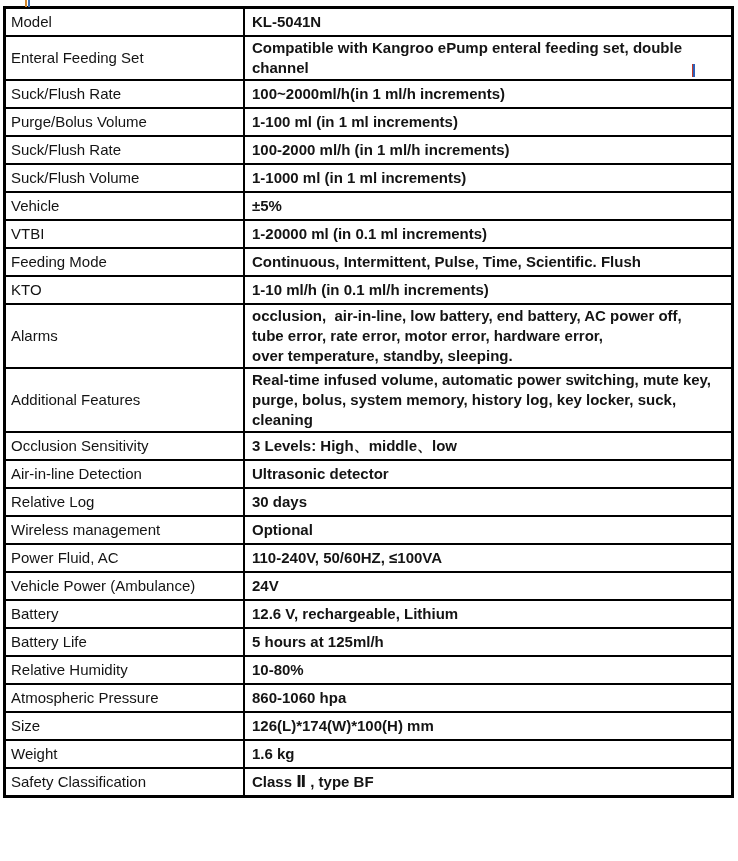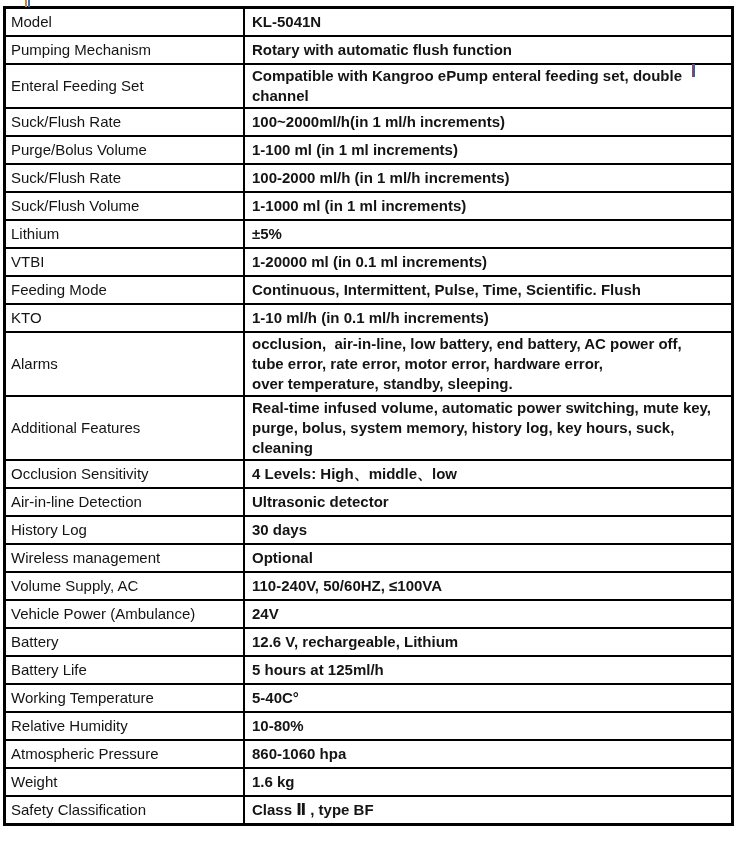--- a/index.html
+++ b/index.html
@@ -73,45 +73,41 @@
   <span class="o"></span><span class="b"></span>
 </div>
 
 <table class="spec">
   <tbody>
       <tr>
         <td class="c1">Model</td>
         <td class="c2">KL-5041N</td>
       </tr>
       <tr>
-        <td class="c1">Pumping Mechanism</td>
-        <td class="c2">Rotary with automatic flush function</td>
-      </tr>
-      <tr>
         <td class="c1">Enteral Feeding Set</td>
         <td class="c2">Compatible with Kangroo ePump enteral feeding set, double channel</td>
       </tr>
       <tr>
         <td class="c1">Suck/Flush Rate</td>
         <td class="c2">100~2000ml/h(in 1 ml/h increments)</td>
       </tr>
       <tr>
         <td class="c1">Purge/Bolus Volume</td>
         <td class="c2">1-100 ml (in 1 ml increments)</td>
       </tr>
       <tr>
         <td class="c1">Suck/Flush Rate</td>
         <td class="c2">100-2000 ml/h (in 1 ml/h increments)</td>
       </tr>
       <tr>
         <td class="c1">Suck/Flush Volume</td>
         <td class="c2">1-1000 ml (in 1 ml increments)</td>
       </tr>
       <tr>
-        <td class="c1">Lithium</td>
+        <td class="c1">Vehicle</td>
         <td class="c2">±5%</td>
       </tr>
       <tr>
         <td class="c1">VTBI</td>
         <td class="c2">1-20000 ml (in 0.1 ml increments)</td>
       </tr>
       <tr>
         <td class="c1">Feeding Mode</td>
         <td class="c2">Continuous, Intermittent, Pulse, Time, Scientific. Flush</td>
       </tr>
@@ -121,65 +117,65 @@
       </tr>
       <tr>
         <td class="c1">Alarms</td>
         <td class="c2">occlusion,  air-in-line, low battery, end battery, AC power off,
 tube error, rate error, motor error, hardware error,
 over temperature, standby, sleeping.</td>
       </tr>
       <tr>
         <td class="c1">Additional Features</td>
         <td class="c2">Real-time infused volume, automatic power switching, mute key,
-purge, bolus, system memory, history log, key hours, suck, cleaning</td>
+purge, bolus, system memory, history log, key locker, suck, cleaning</td>
       </tr>
       <tr>
         <td class="c1">Occlusion Sensitivity</td>
-        <td class="c2">4 Levels: High、middle、low</td>
+        <td class="c2">3 Levels: High、middle、low</td>
       </tr>
       <tr>
         <td class="c1">Air-in-line Detection</td>
         <td class="c2">Ultrasonic detector</td>
       </tr>
       <tr>
-        <td class="c1">History Log</td>
+        <td class="c1">Relative Log</td>
         <td class="c2">30 days</td>
       </tr>
       <tr>
         <td class="c1">Wireless management</td>
         <td class="c2">Optional</td>
       </tr>
       <tr>
-        <td class="c1">Volume Supply, AC</td>
+        <td class="c1">Power Fluid, AC</td>
         <td class="c2">110-240V, 50/60HZ, ≤100VA</td>
       </tr>
       <tr>
         <td class="c1">Vehicle Power (Ambulance)</td>
         <td class="c2">24V</td>
       </tr>
       <tr>
         <td class="c1">Battery</td>
         <td class="c2">12.6 V, rechargeable, Lithium</td>
       </tr>
       <tr>
         <td class="c1">Battery Life</td>
         <td class="c2">5 hours at 125ml/h</td>
       </tr>
       <tr>
-        <td class="c1">Working Temperature</td>
-        <td class="c2">5-40C°</td>
-      </tr>
-      <tr>
         <td class="c1">Relative Humidity</td>
         <td class="c2">10-80%</td>
       </tr>
       <tr>
         <td class="c1">Atmospheric Pressure</td>
         <td class="c2">860-1060 hpa</td>
+      </tr>
+      <tr>
+        <td class="c1">Size</td>
+        <td class="c2">126(L)*174(W)*100(H) mm</td>
       </tr>
       <tr>
         <td class="c1">Weight</td>
         <td class="c2">1.6 kg</td>
       </tr>
       <tr>
         <td class="c1">Safety Classification</td>
         <td class="c2">Class Ⅱ , type BF</td>
       </tr>
     </tbody>

